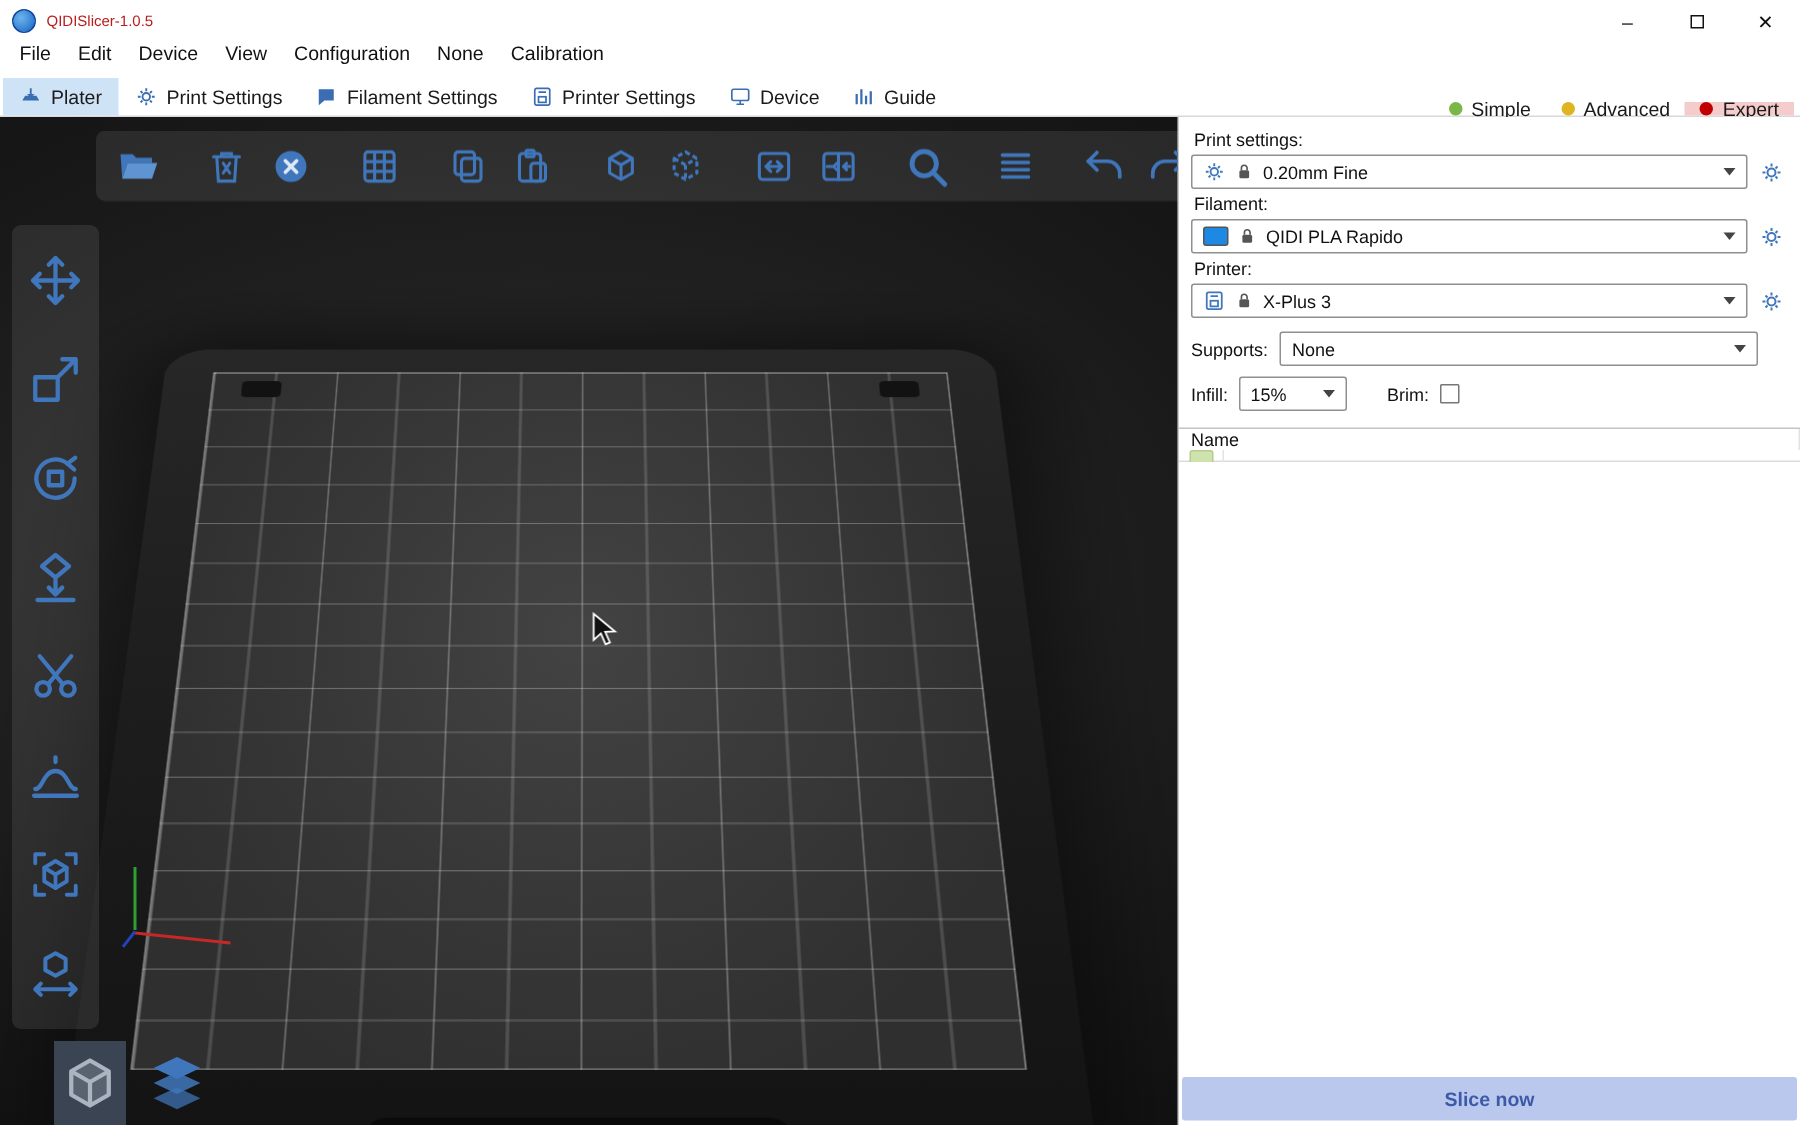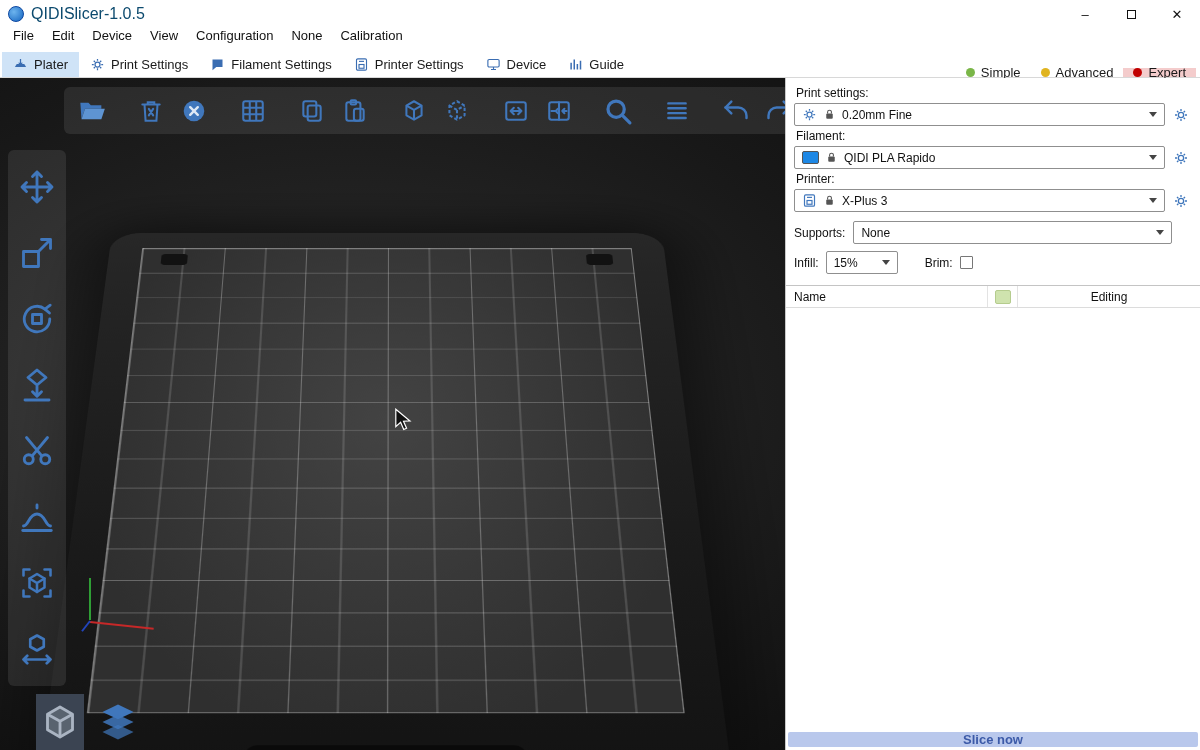--- a/index.html
+++ b/index.html
@@ -2,21 +2,21 @@
 <html><head>
 <meta charset="utf-8">
 <style>
   * { box-sizing:border-box; }
   html,body { margin:0; padding:0; }
   body { width:1200px; height:750px; font-family:"Liberation Sans", sans-serif; background:#fff; overflow:hidden; }
 
   
   .titlebar { height:28px; display:flex; align-items:center; padding-left:8px; background:#fff; }
   .app-icon { width:16px; height:16px; border-radius:50%; background:radial-gradient(circle at 35% 35%, #6db4ee, #1565c0); border:1px solid #0d47a1; margin-right:7px; }
-  .title-text { font-size:16px; color:#0c4a6e; }
+  .title-text { font-size:10px; color:#b91c1c; }
   .win-controls { margin-left:auto; display:flex; height:28px; }
   .win-btn { width:46px; display:flex; align-items:center; justify-content:center; font-size:13px; color:#111; }
   .maxbox { width:9px; height:9px; border:1px solid #111; display:inline-block; }
 
   
   .menubar { height:24px; display:flex; align-items:flex-start; padding-left:4px; background:#fff; }
   .menu-item { padding:0 9px; font-size:13px; color:#111; cursor:default; }
 
   
   .tabbar { height:26px; display:flex; align-items:stretch; background:#fff; border-bottom:1px solid #d8d8d8; padding-left:2px; }
@@ -78,28 +78,28 @@
   .gear-btn { width:18px; display:flex; align-items:center; justify-content:center; }
   .swatch { width:17px; height:13px; background:#1e88e5; border:1px solid #555; border-radius:2px; }
 
   .supports-row { display:flex; align-items:center; gap:8px; margin:9px 0 3px; font-size:12px; color:#111; }
   .infill-row { display:flex; align-items:center; gap:7px; margin:7px 0 9px; font-size:12px; color:#111; }
   .combo.small { flex:0 0 72px; }
   .brim-label { margin-left:20px; }
   .checkbox { width:13px; height:13px; border:1px solid #777; background:#fff; display:inline-block; border-radius:1px; }
 
   .objlist { flex:1; display:flex; flex-direction:column; border-top:1px solid #c4c4c4; margin-top:2px; }
-  .objhead { display:flex; height:22px; border-bottom:1px solid #dcdcdc; font-size:12px; color:#111; align-items:stretch; }
+  .objhead { display:flex; height:22px; border-bottom:1px solid #dcdcdc; font-size:12px; color:#111; align-items:stretch;flex-direction:column; }
   .col-name { flex:1; padding-left:8px; border-right:1px solid #e3e3e3; display:flex; align-items:center; }
   .col-mid { width:30px; border-right:1px solid #e3e3e3; display:flex; align-items:center; justify-content:center; }
   .mid-swatch { width:16px; height:14px; background:#cfe3ae; border:1px solid #b5cc8e; border-radius:2px; }
   .col-edit { width:182px; display:flex; align-items:center; justify-content:center; }
   .objbody { flex:1; background:#fff; }
 
-  .slice-btn { height:15px; margin:2px 2px 3px 2px; background:#b9c8ec; color:#3c5aa8; font-size:13px; font-weight:bold; display:flex; align-items:center; justify-content:center; border:0; border-radius:2px; font-family:"Liberation Sans", sans-serif; }
+  .slice-btn { height:29px; margin:2px 2px 3px 2px; background:#b9c8ec; color:#3c5aa8; font-size:13px; font-weight:bold; display:flex; align-items:center; justify-content:center; border:0; border-radius:2px; font-family:"Liberation Sans", sans-serif; }
 </style>
 </head>
 <body>
 
 <div class="titlebar">
   <span class="app-icon"></span>
   <span class="title-text">QIDISlicer-1.0.5</span>
   <div class="win-controls">
     <div class="win-btn">–</div>
     <div class="win-btn">

